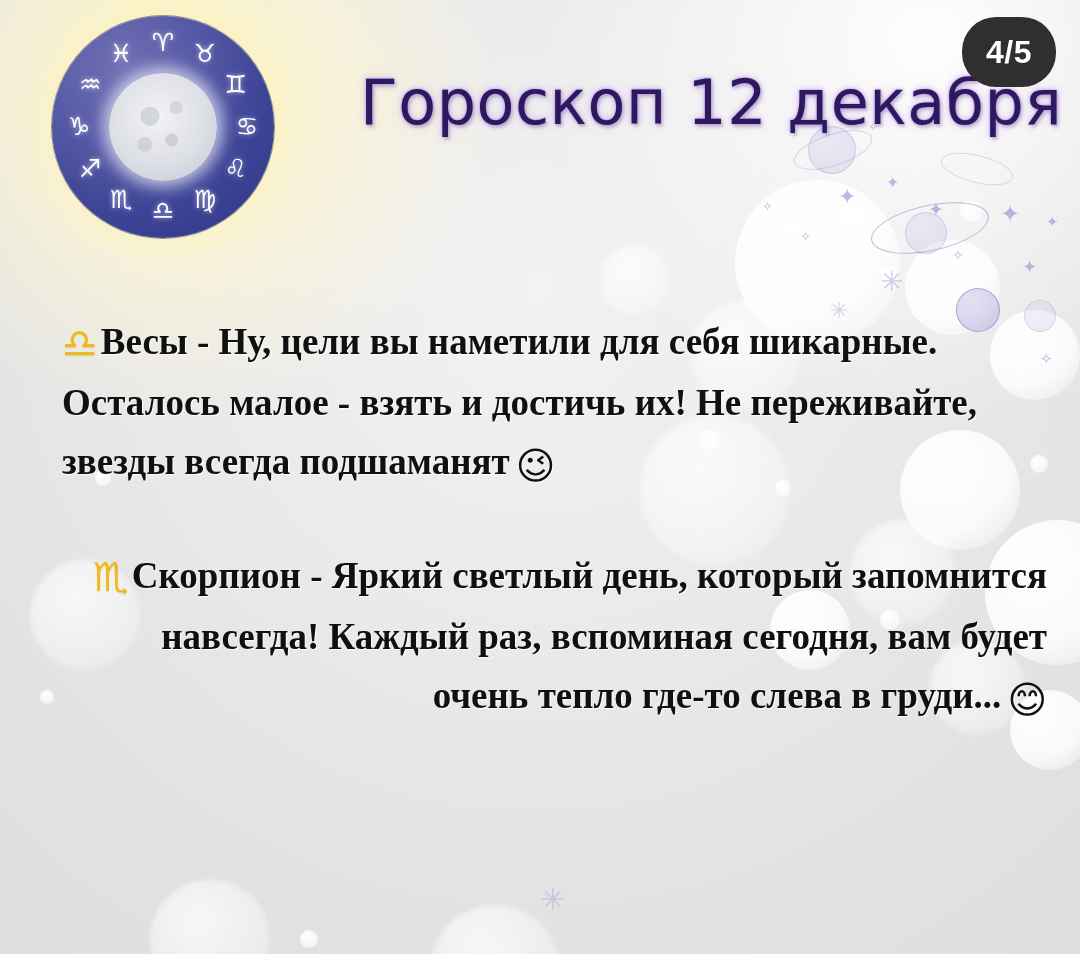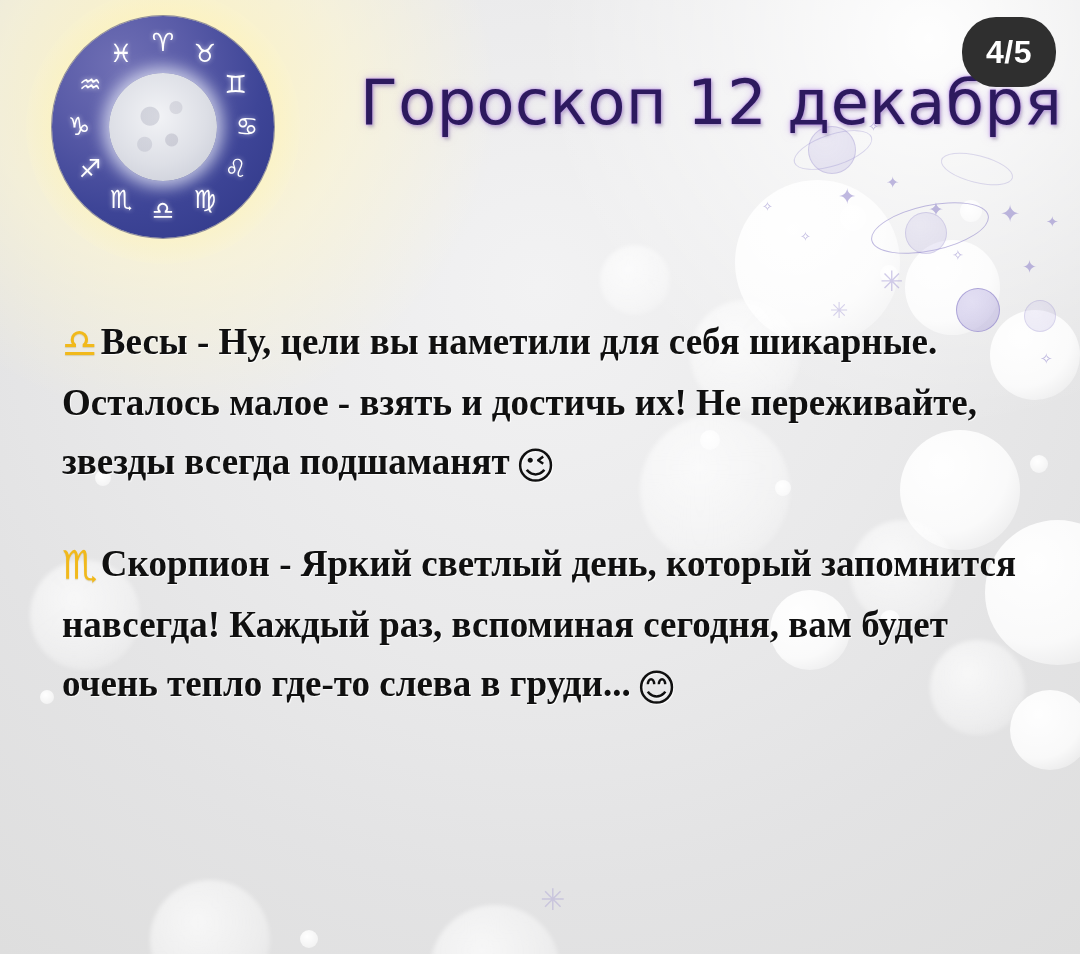--- a/index.html
+++ b/index.html
@@ -161,22 +161,22 @@
     letter-spacing: 0.5px;
   }
 
   
   .content {
     position: absolute;
     left: 62px;
     top: 312px;
     width: 1000px;
   }
-  .forecast-block { margin-bottom: 38px; }
-  .forecast-block:last-child { margin-bottom: 0; }
+  .forecast-block { margin-bottom: 50px; }
+  .forecast-block:last-child { margin-bottom: 0; text-align: right; }
 
   .forecast-text {
     margin: 0;
     font-family: "Liberation Serif", "DejaVu Serif", serif;
     font-size: 37px;
     font-weight: 700;
     line-height: 59px;
     color: #101010;
     max-width: 985px;
     text-shadow: 1px 1px 1px rgba(255,255,255,0.85);

